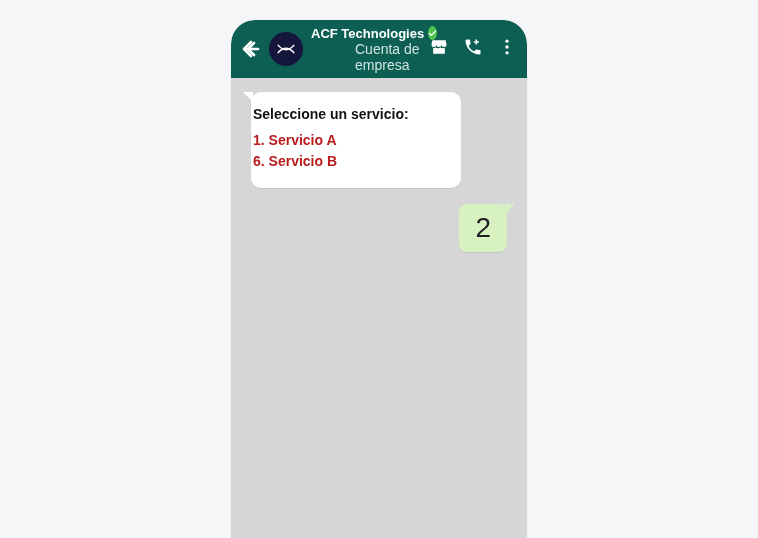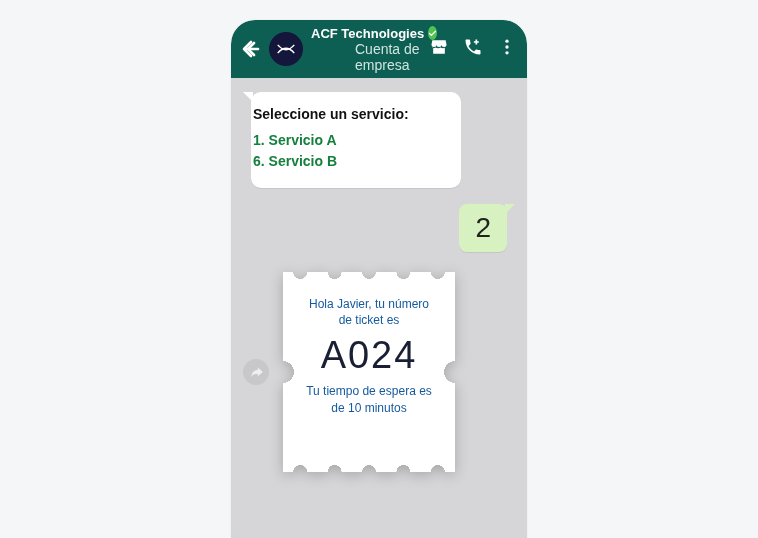--- a/index.html
+++ b/index.html
@@ -65,21 +65,21 @@
     .bubble-in::before {
       content: "";
       position: absolute;
       top: 0; left: -8px;
       width: 0; height: 0;
       border-top: 0 solid transparent;
       border-right: 10px solid #fff;
       border-bottom: 10px solid transparent;
     }
     .bubble-in .prompt { font-weight: 600; font-size: 14px; margin-bottom: 8px; color: #111; }
-    .bubble-in .opt { font-size: 14px; font-weight: 600; color: #15803d; line-height: 1.5; }
+    .bubble-in .opt { font-size: 14px; font-weight: 600; color: #b91c1c; line-height: 1.5; }
 
     .row-out { display: flex; justify-content: flex-end; }
     .bubble-out {
       background: #d7f1c0;
       border-radius: 8px;
       padding: 8px 16px;
       font-size: 28px;
       font-weight: 400;
       color: #222;
       position: relative;
@@ -206,30 +206,16 @@
     <div class="bubble-in">
       <div class="prompt">Seleccione un servicio:</div>
       <div class="opt">1. Servicio A</div>
       <div class="opt">6. Servicio B</div>
     </div>
 
     <div class="row-out">
       <div class="bubble-out">2</div>
     </div>
 
-    <div class="ticket-row">
-      <div class="forward-circle">
-        <svg viewBox="0 0 24 24" width="15" height="15" fill="currentColor">
-            <path d="M14 4l8 7-8 7v-4c-5 0-8 1.5-10 5 0-6 3-11 10-11V4z"></path>
-          </svg>
-      </div>
-      <div class="ticket-box">
-        <div class="ticket-core">
-          <div class="ticket-greeting">Hola Javier, tu número de ticket es</div>
-          <div class="ticket-number">A024</div>
-          <div class="ticket-wait">Tu tiempo de espera es de 10 minutos</div>
-        </div>
-      </div>
-    </div>
 
   </div>
 
 </div>
 
 </body></html>

